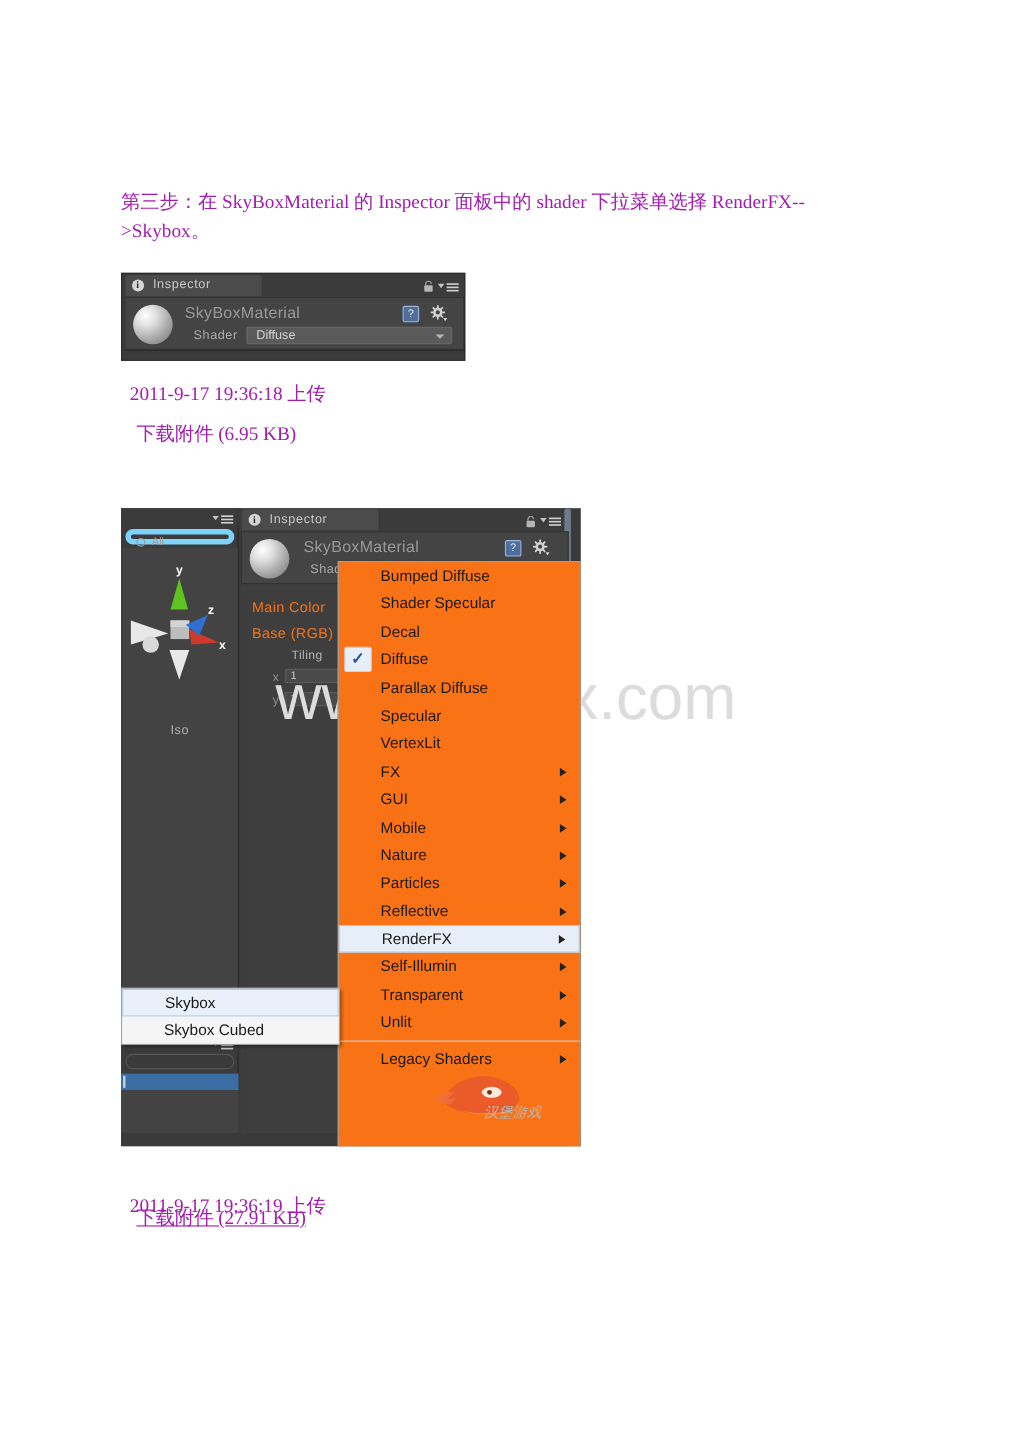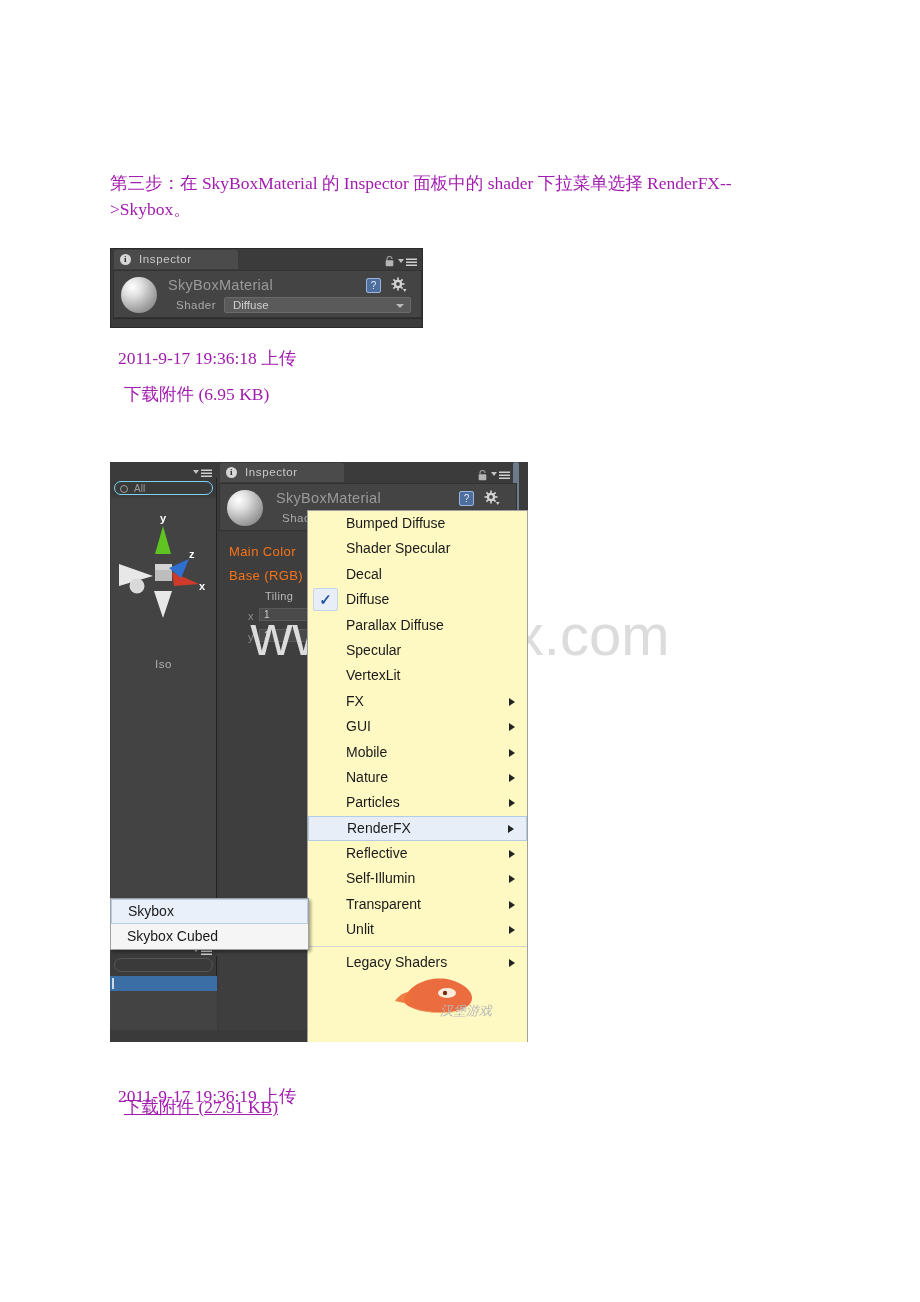--- a/index.html
+++ b/index.html
@@ -108,21 +108,21 @@
   }
   
   #leftpanel {
     position:absolute; left:0; top:0; width:107px; height:580px;
     background:#3b3b3b; border-right:1px solid #232323;
   }
   #leftpanel .toprow { position:absolute; left:0; top:0; width:107px; height:16px; background:#3b3b3b; }
   #leftpanel .burger { right:4px; top:3px; }
   #leftpanel .searchbox {
     position:absolute; left:4px; top:19px; width:99px; height:14px;
-    background:#3a3a3a; border:1px solid #7dd3fc; border-radius:7px;
+    background:#3a3a3a; border:5px solid #7dd3fc; border-radius:7px;
     color:#9c9c9c; font-size:10px; line-height:13px; padding-left:19px;
   }
   .mag-icon {
     position:absolute; left:5px; top:3px; width:8px; height:8px;
     border:1.3px solid #9c9c9c; border-radius:50%;
   }
   #leftpanel .scene {
     position:absolute; left:1px; top:36px; width:105px; height:440px; background:#434343;
   }
   #leftpanel .iso {
@@ -187,21 +187,21 @@
     color:#cfcfcf; font-size:10px; line-height:12px; padding-left:4px;
   }
   #rightpanel .scrollbar {
     position:absolute; right:0px; top:0px; width:6px; height:75px; background:#6d7b8d;
     border-radius:3px;
   }
 
   
   #shaderMenu {
     position:absolute; left:197px; top:48px; width:221px; height:640px;
-    background:#fef9c3; border:1px solid #a0a0a0;
+    background:#f97316; border:1px solid #a0a0a0;
     box-shadow: 2px 2px 3px rgba(0,0,0,.35);
     z-index: 600;
   }
   #shaderMenu .mi {
     position:relative; height:25.4px; line-height:25.4px;
     font-size:14px; color:#1a1a1a; padding-left:38px;
     font-family:"Liberation Sans", sans-serif;
     white-space:nowrap;
   }
   #shaderMenu .mi .arrow {
@@ -225,21 +225,21 @@
 
   
   #skyMenu {
     position:absolute; left:0px; top:436px; width:199px; height:52px;
     background:#f5f5f5; border:1px solid #a0a0a0;
     box-shadow: 2px 2px 3px rgba(0,0,0,.35);
     z-index: 700;
   }
   #skyMenu .mi {
     position:relative; height:25px; line-height:25px; font-size:14px; color:#1a1a1a;
-    padding-left:16px; font-family:"Liberation Sans", sans-serif; white-space:nowrap;
+    padding-left:38px; font-family:"Liberation Sans", sans-serif; white-space:nowrap;
   }
   #skyMenu .mi.sel { background:#e9f0f9; border:1px solid #b7cde5; line-height:23px; }
 
   
   #dragon {
     position:absolute; left:275px; top:495px; width:110px; height:62px;
     z-index:720; pointer-events:none;
   }
   #logotext {
     position:absolute; left:330px; top:540px; z-index:721;
@@ -430,22 +430,22 @@
       <div class="mi"><span>Decal</span></div>
       <div class="mi"><span class="check">✓</span><span>Diffuse</span></div>
       <div class="mi"><span>Parallax Diffuse</span></div>
       <div class="mi"><span>Specular</span></div>
       <div class="mi"><span>VertexLit</span></div>
       <div class="mi"><span>FX</span><span class="arrow"></span></div>
       <div class="mi"><span>GUI</span><span class="arrow"></span></div>
       <div class="mi"><span>Mobile</span><span class="arrow"></span></div>
       <div class="mi"><span>Nature</span><span class="arrow"></span></div>
       <div class="mi"><span>Particles</span><span class="arrow"></span></div>
+      <div class="mi"><span>Reflective</span><span class="arrow"></span></div>
       <div class="mi sel"><span>RenderFX</span><span class="arrow"></span></div>
-      <div class="mi"><span>Reflective</span><span class="arrow"></span></div>
       <div class="mi"><span>Self-Illumin</span><span class="arrow"></span></div>
       <div class="mi"><span>Transparent</span><span class="arrow"></span></div>
       <div class="mi"><span>Unlit</span><span class="arrow"></span></div>
       <div class="sep"></div>
       <div class="mi"><span>Legacy Shaders</span><span class="arrow"></span></div>
     </div>
 
   <div id="skyMenu">
       <div class="mi sel"><span>Skybox</span></div>
       <div class="mi"><span>Skybox Cubed</span></div>

